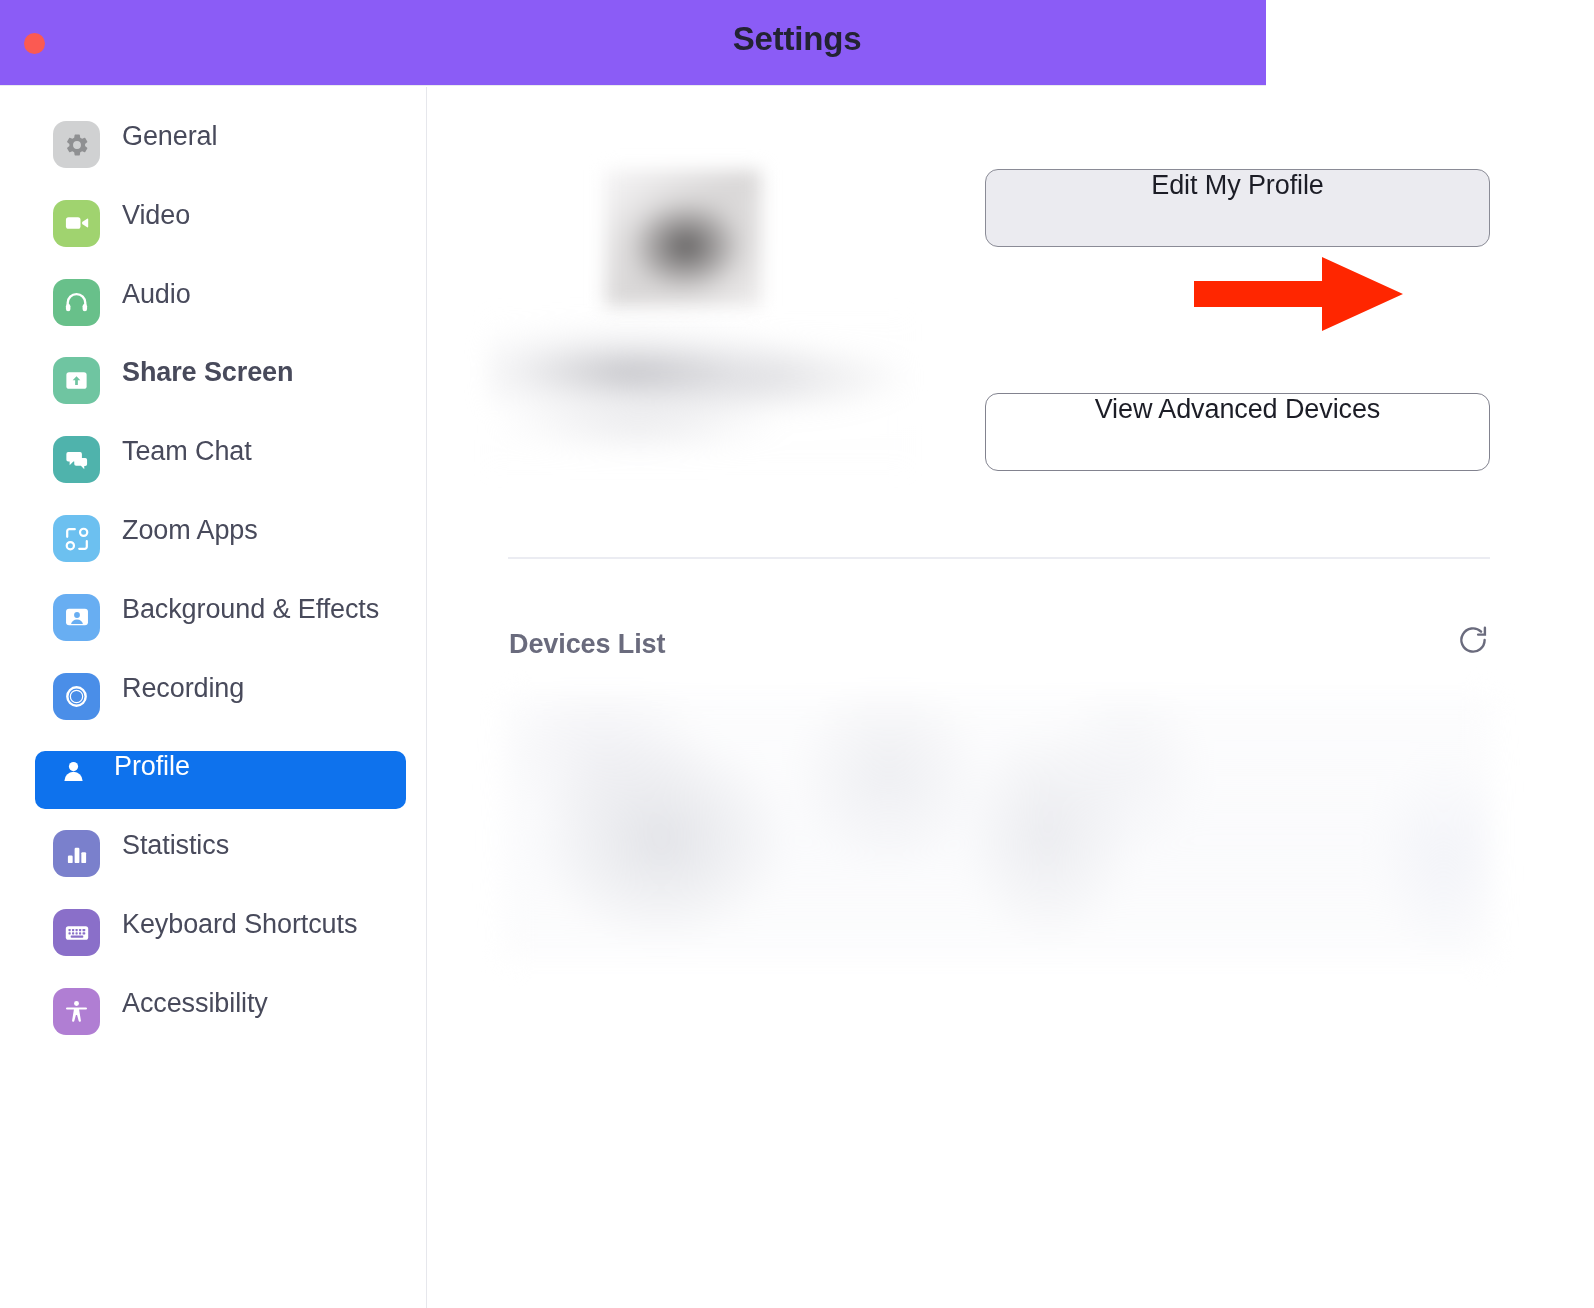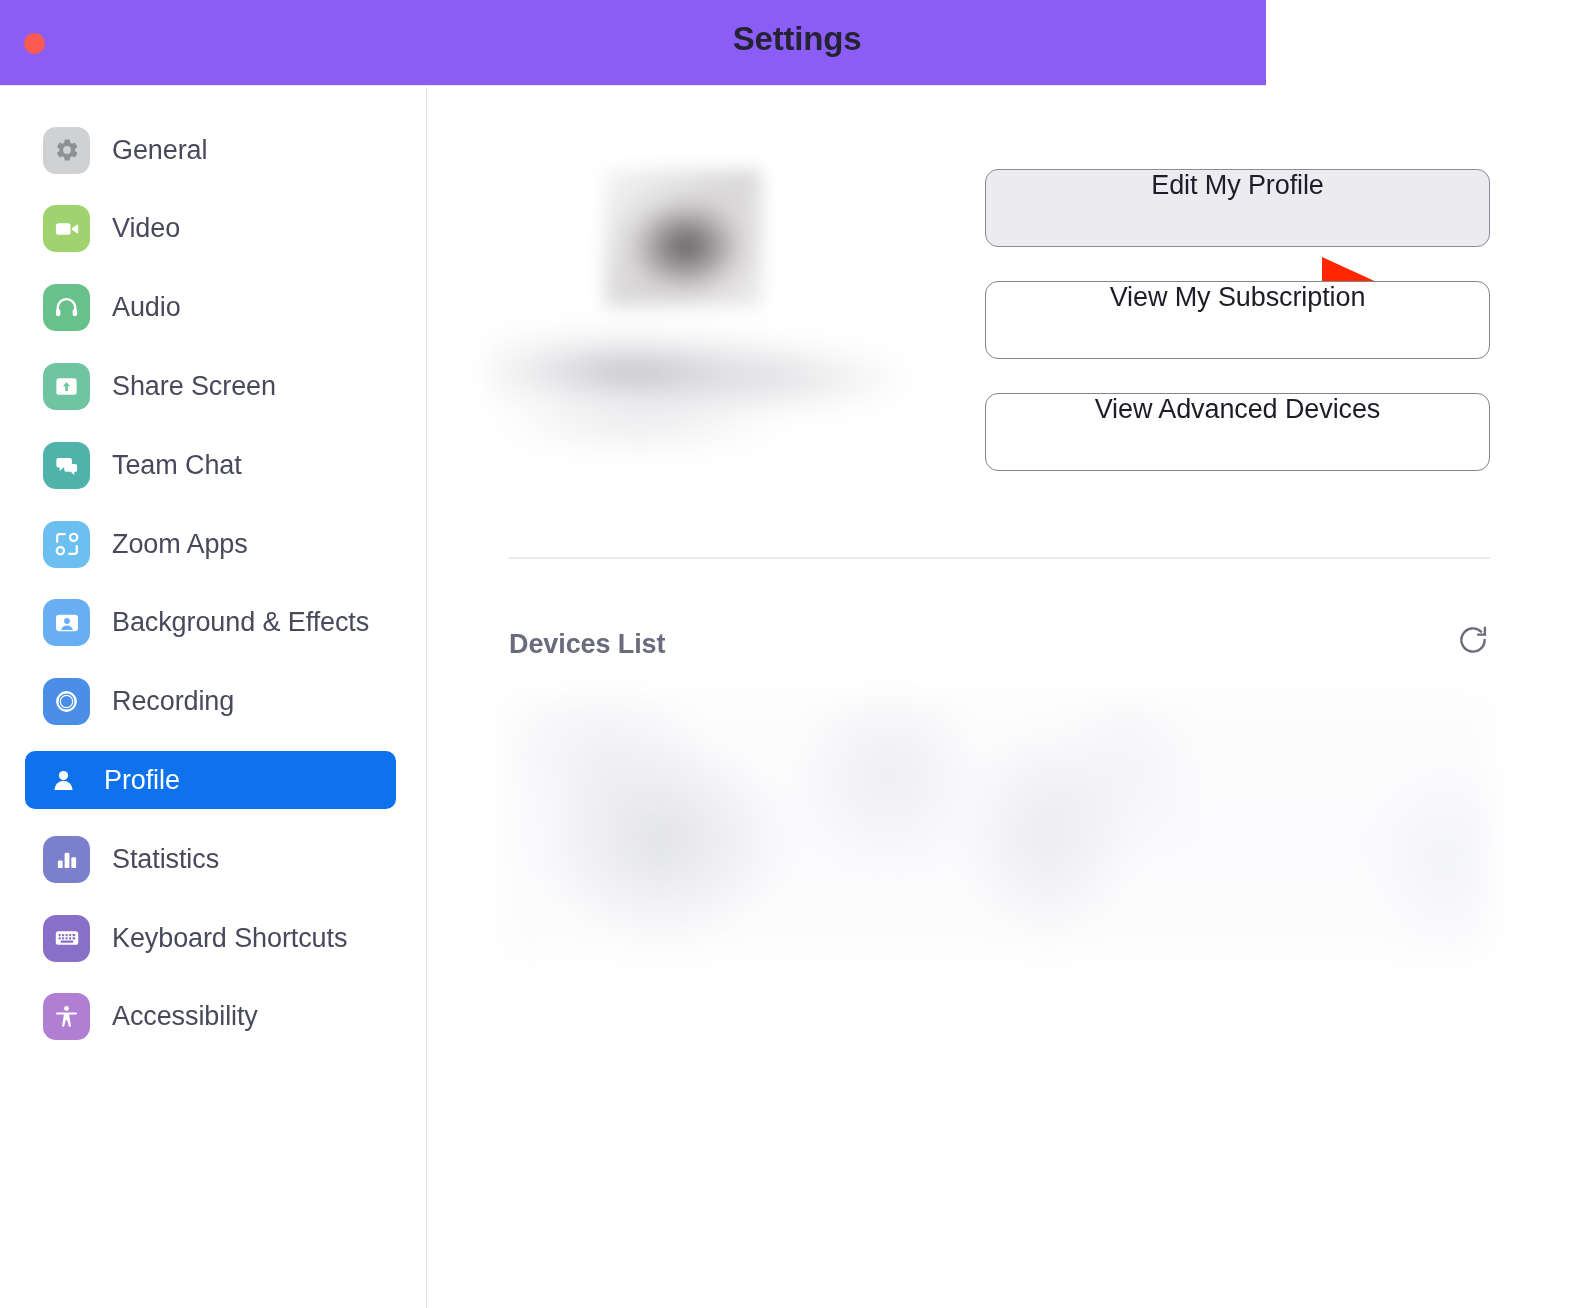--- a/index.html
+++ b/index.html
@@ -54,26 +54,26 @@
     border-right: 1px solid #e6e7ec;
     box-sizing: border-box;
   }
   .nav-list {
     position: absolute;
     left: 0; top: 0;
     width: 427px;
   }
   .nav-item {
     position: absolute;
-    left: 25px;
+    left: 35px;
     width: 371px;
     height: 58px;
     border-radius: 10px;
     display: flex;
-    align-items: center;
+    align-items: flex-start;
     box-sizing: border-box;
     padding-left: 18px;
     cursor: default;
   }
   .nav-item.active {
     background: #0e72ed;
   }
   .nav-icon {
     width: 47px; height: 47px;
     border-radius: 13px;
@@ -241,21 +241,21 @@
       <div class="nav-item" style="top: 191.6px;">
         <div class="nav-icon" style="background: rgb(104, 192, 138);">
           <svg width="27" height="27" viewBox="0 0 24 24" fill="none" stroke="#ffffff" stroke-width="2.1">
             <path d="M4.2 14.5v-2.2a7.8 7.8 0 0 1 15.6 0v2.2"></path>
             <rect x="2.6" y="13.4" width="4" height="6.4" rx="2" fill="#ffffff" stroke="none"></rect>
             <rect x="17.4" y="13.4" width="4" height="6.4" rx="2" fill="#ffffff" stroke="none"></rect>
           </svg>
         </div>
         <div class="nav-label">Audio</div>
       </div>
-      <div class="nav-item" style="top: 270.4px;">
+      <div class="nav-item" style="top: 270.4px; font-weight: bold;">
         <div class="nav-icon" style="background: rgb(111, 197, 161);">
           <svg width="27" height="27" viewBox="0 0 24 24">
             <rect x="3" y="4.6" width="18" height="14.8" rx="2.4" fill="#ffffff"></rect>
             <path d="M12 8.2l3.4 3.6h-2.2v4.1h-2.4v-4.1H8.6z" fill="#6fc5a1"></path>
           </svg>
         </div>
         <div class="nav-label">Share Screen</div>
       </div>
       <div class="nav-item" style="top: 349.2px;">
         <div class="nav-icon" style="background: rgb(79, 179, 172);">
@@ -355,23 +355,20 @@
 
   <div class="arrow-annotation">
     <svg width="210" height="78" viewBox="0 0 210 78">
       <polygon points="0,26 128,26 128,2 209,39 128,76 128,52 0,52" fill="#ff2600"></polygon>
     </svg>
   </div>
 
   <div class="action-btn pressed" style="top:82px">
     <span>Edit My Profile</span>
   </div>
-  <div class="action-btn" style="top:194px">
-    <span>View My Subscription</span>
-  </div>
   <div class="action-btn" style="top:306px">
     <span>View Advanced Devices</span>
   </div>
 
   <div class="section-divider"></div>
 
   <div class="devices-title">Devices List</div>
   <div class="refresh-btn">
     <svg width="34" height="34" viewBox="0 0 24 24" fill="none" stroke="#6a6b7d" stroke-width="1.7" stroke-linecap="round">
       <path d="M20.2 12a8.2 8.2 0 1 1-2.5-5.9"></path>

